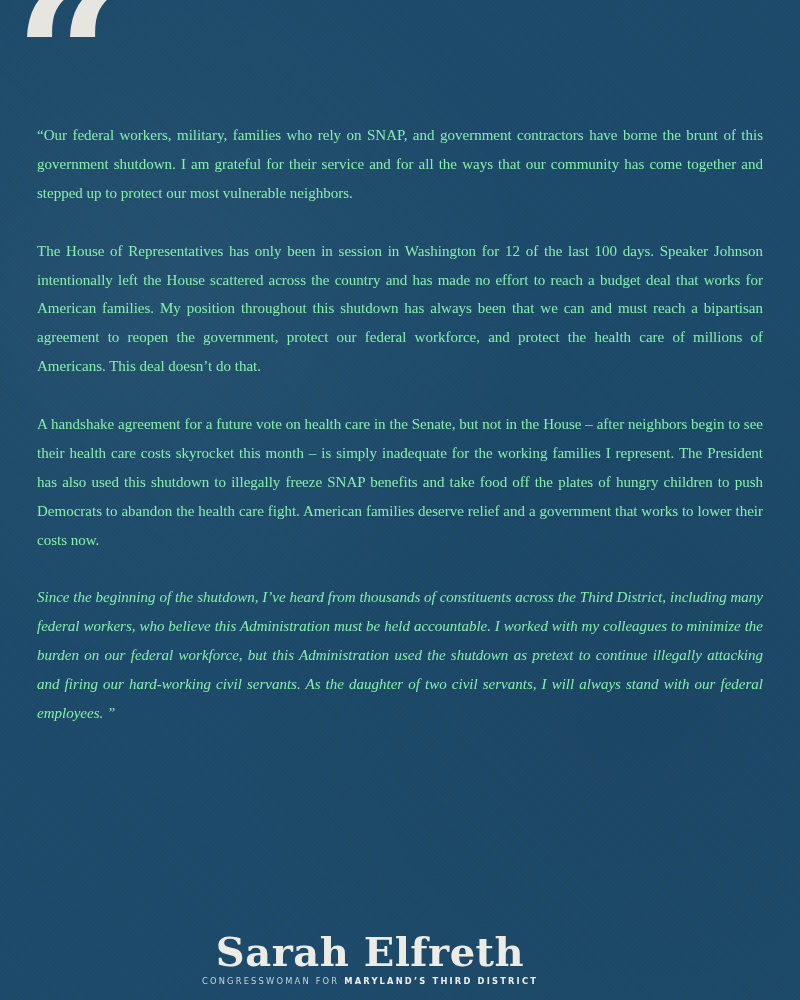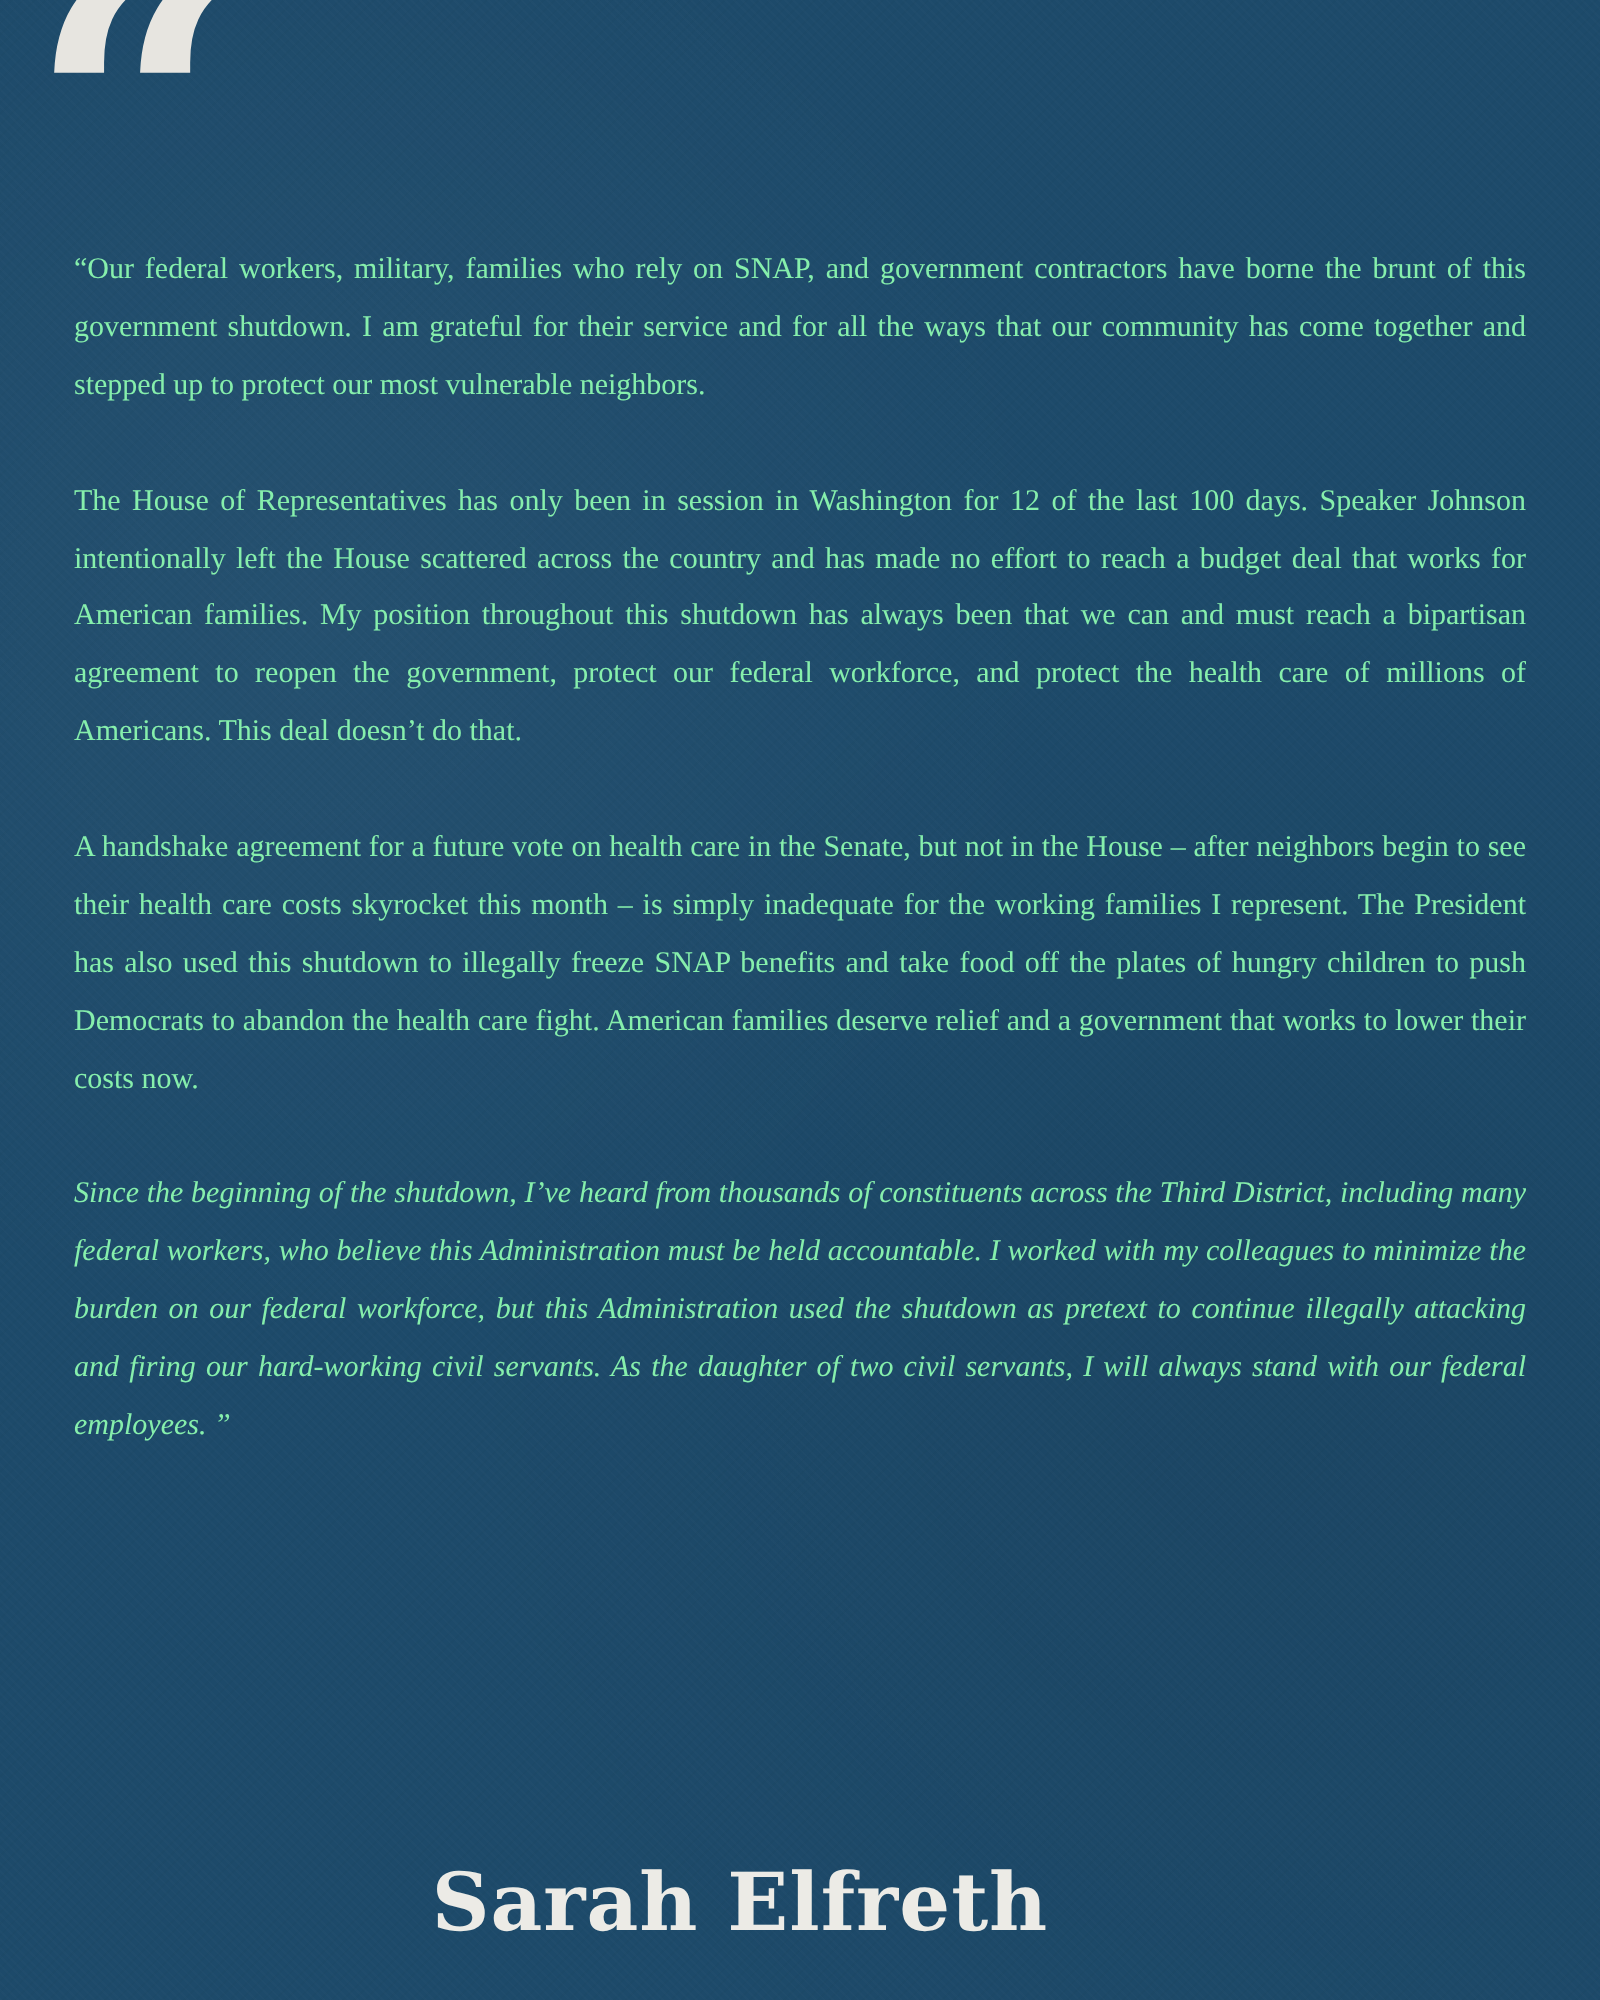--- a/index.html
+++ b/index.html
@@ -93,15 +93,16 @@
 
   <div class="quote-body">
     <p>“Our federal workers, military, families who rely on SNAP, and government contractors have borne the brunt of this government shutdown. I am grateful for their service and for all the ways that our community has come together and stepped up to protect our most vulnerable neighbors.</p>
     <p>The House of Representatives has only been in session in Washington for 12 of the last 100 days. Speaker Johnson intentionally left the House scattered across the country and has made no effort to reach a budget deal that works for American families. My position throughout this shutdown has always been that we can and must reach a bipartisan agreement to reopen the government, protect our federal workforce, and protect the health care of millions of Americans. This deal doesn’t do that.</p>
     <p>A handshake agreement for a future vote on health care in the Senate, but not in the House – after neighbors begin to see their health care costs skyrocket this month – is simply inadequate for the working families I represent. The President has also used this shutdown to illegally freeze SNAP benefits and take food off the plates of hungry children to push Democrats to abandon the health care fight. American families deserve relief and a government that works to lower their costs now.</p>
     <p>Since the beginning of the shutdown, I’ve heard from thousands of constituents across the Third District, including many federal workers, who believe this Administration must be held accountable. I worked with my colleagues to minimize the burden on our federal workforce, but this Administration used the shutdown as pretext to continue illegally attacking and firing our hard-working civil servants. As the daughter of two civil servants, I will always stand with our federal employees. ”</p>
   </div>
 
   <div class="signature">
     <span class="sig-name">Sarah Elfreth</span>
+    <span class="sig-title"><span>Congresswoman for</span> <b>Maryland’s Third District</b></span>
   </div>
 
 </div>
 
 </body></html>

